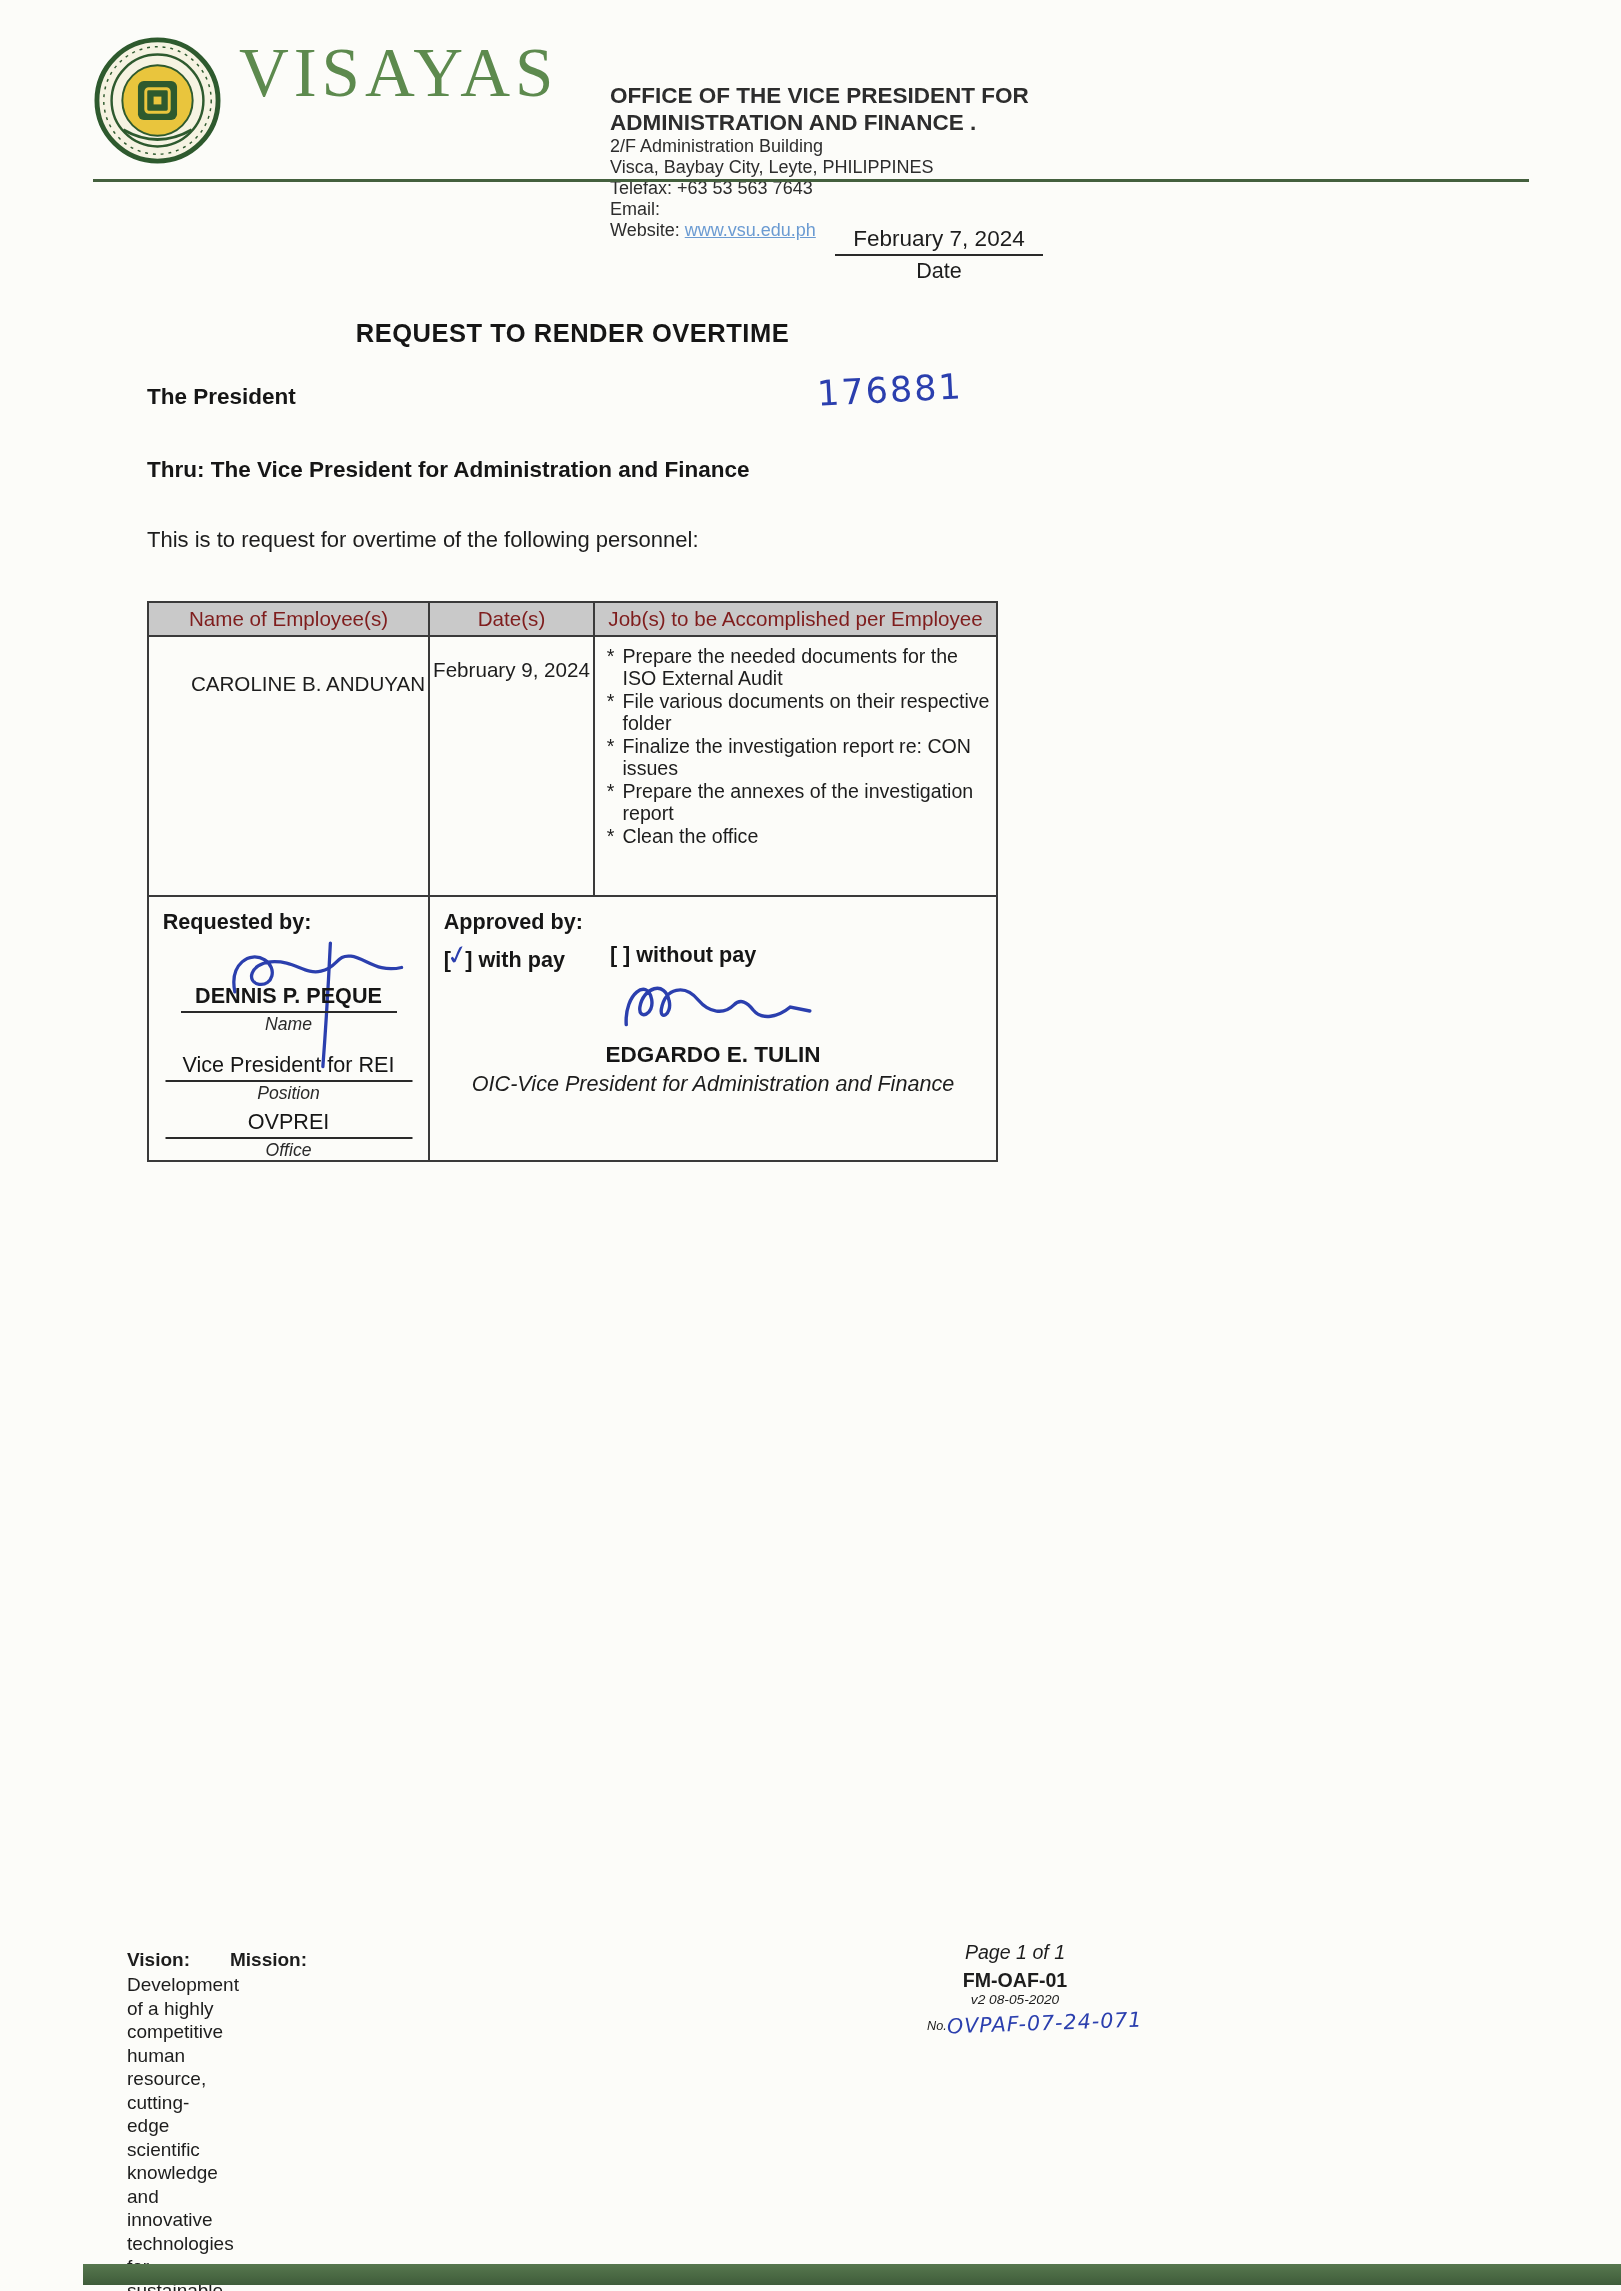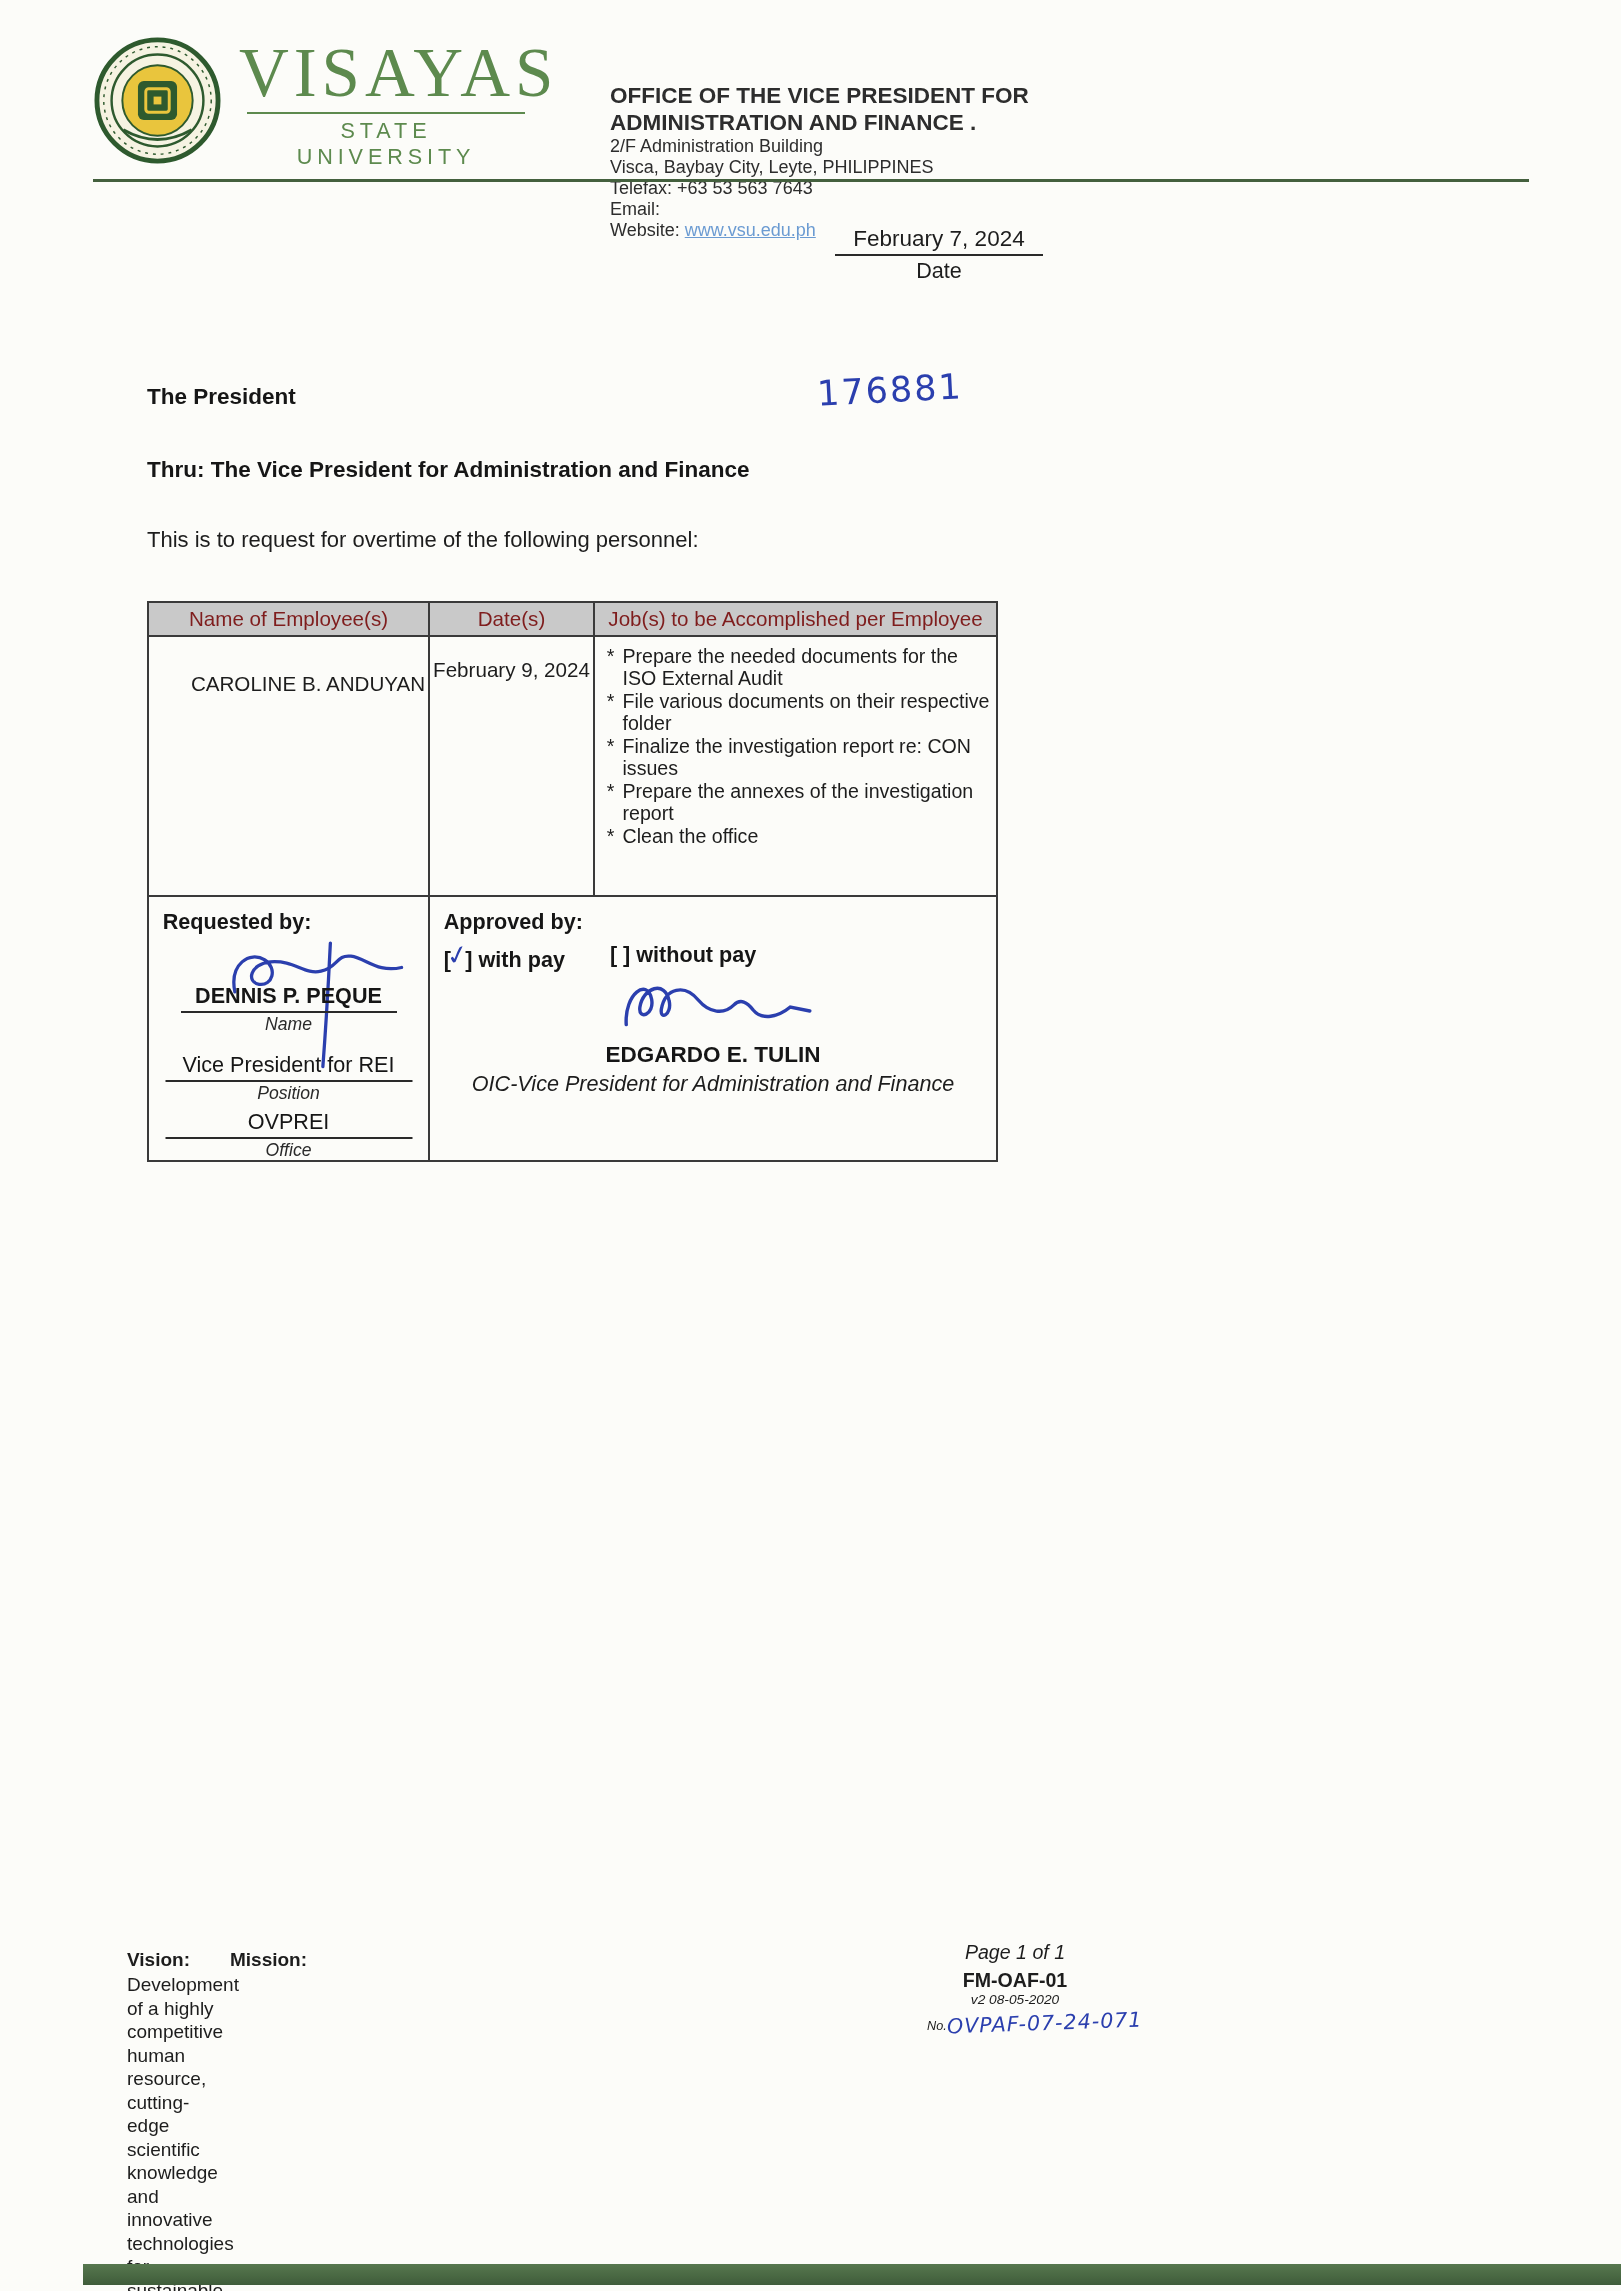--- a/index.html
+++ b/index.html
@@ -102,23 +102,20 @@
       <circle cx="65" cy="65" r="36" fill="#e9c53d" stroke="#2e5a2e" stroke-width="2"></circle>
       <rect x="45" y="45" width="40" height="40" rx="6" fill="#2e5a2e"></rect>
       <rect x="53" y="53" width="24" height="24" rx="3" fill="none" stroke="#e9c53d" stroke-width="3"></rect>
       <rect x="61" y="61" width="8" height="8" fill="#e9c53d"></rect>
       <path d="M30 95 Q65 115 100 95" fill="none" stroke="#2e5a2e" stroke-width="3"></path>
     </svg>
   </div>
 
   <div class="wordmark">
     <div class="wm-main">VISAYAS</div>
-    <div class="wm-sub-wrap">
-      <div class="wm-sub">STATE UNIVERSITY</div>
-    </div>
   </div>
 
   <div class="office">
     <div class="office-title">OFFICE OF THE VICE PRESIDENT FOR</div>
     <div class="office-title">ADMINISTRATION AND FINANCE .</div>
     <div class="office-line">2/F Administration Building</div>
     <div class="office-line">Visca, Baybay City, Leyte, PHILIPPINES</div>
     <div class="office-line">Telefax: +63 53 563 7643</div>
     <div class="office-line">Email:</div>
     <div class="office-line">
@@ -127,20 +124,21 @@
     </div>
   </div>
 
   <div class="head-rule"></div>
 
   <div class="date-block">
     <div class="date-value">February 7, 2024</div>
     <div class="date-label">Date</div>
   </div>
 
+  <div class="doc-title">REQUEST TO RENDER OVERTIME</div>
   <div class="recipient">The President</div>
   <div class="tracking ink">176881</div>
   <div class="thru">Thru: The Vice President for Administration and Finance</div>
   <div class="intro">This is to request for overtime of the following personnel:</div>
 
   <table class="ot-table">
     <colgroup>
         <col style="width:281px">
         <col style="width:165px">
         <col>

